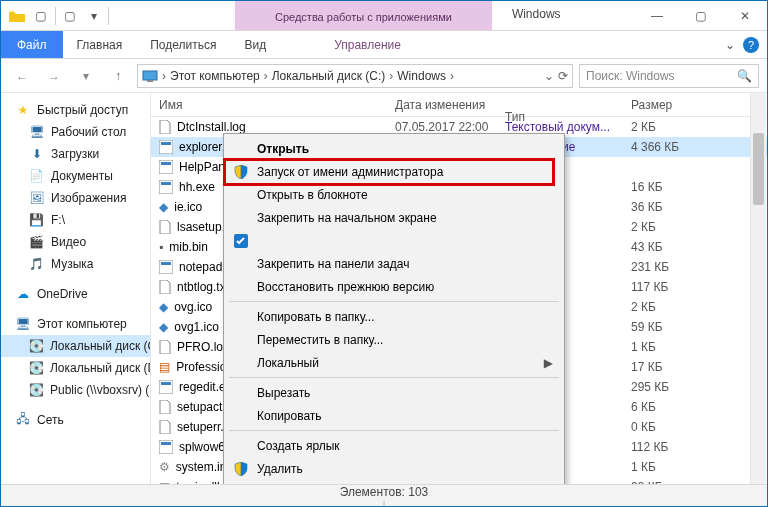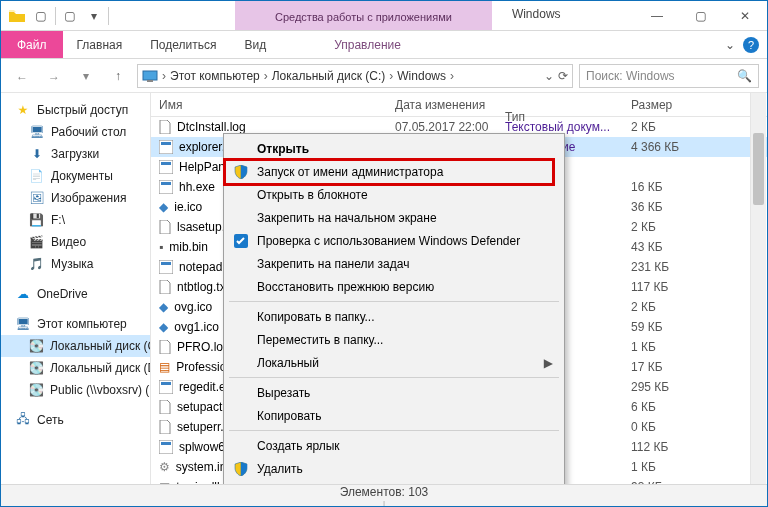--- a/index.html
+++ b/index.html
@@ -13,21 +13,21 @@
   .title-tools { flex: 1; display: flex; }
   .contextual-tab { background: #e7c5e7; color: #5d2e5d; padding: 2px 40px 0; display:flex;flex-direction:column;align-items:center;justify-content:center; font-size:11px;}
   .contextual-tab .ct-title { font-size:11px; }
   .window-title { padding: 6px 20px 0; color:#444; }
   .sys-btns { display:flex; }
   .sys-btn { width: 44px; display:flex;align-items:center;justify-content:center;color:#555;}
   .sys-btn:last-child { color:#fff;background:transparent;}
 
   
   .ribbon { height: 28px; display:flex; align-items:stretch; border-bottom:1px solid #d9d9d9;}
-  .file-tab { background:#ec4899;color:#fff;padding:12px 16px;display:flex;align-items:center;}
+  .file-tab { background:#3b82f6;color:#fff;padding:12px 16px;display:flex;align-items:center;}
   .ribbon-tab { padding:0 14px;display:flex;align-items:center;color:#444;}
   .ribbon-tab.ctx { color:#7d4b7d;}
   .ribbon-right { margin-left:auto;display:flex;align-items:center;padding:0 8px;gap:8px;color:#1979ca;}
   .help-circle { width:16px;height:16px;border-radius:50%;background:#1979ca;color:#fff;display:flex;align-items:center;justify-content:center;font-size:11px;}
 
   
   .addr { height: 34px; display:flex;align-items:center; padding:4px 8px; gap:6px;border-bottom:1px solid #e5e5e5;}
   .nav-btn { width:26px;height:26px;display:flex;align-items:center;justify-content:center;color:#888;}
   .nav-btn.enabled{color:#555;}
   .path { flex:1;height:24px;border:1px solid #ccc;display:flex;align-items:center;padding:0 4px;font-size:12px;color:#333;}
@@ -482,21 +482,20 @@
     <div class="ctx-item">
       <span>Закрепить на начальном экране</span>
     </div>
     <div class="ctx-item">
       <span class="ctx-icn">
         <svg width="14" height="14">
           <rect width="14" height="14" rx="2" fill="#1979ca"></rect>
           <path d="M3 7l2 2 5-5" stroke="#fff" stroke-width="2" fill="none"></path>
         </svg>
       </span>
-      <span>Проверка с использованием Windows Defender</span>
     </div>
     <div class="ctx-item">
       <span>Закрепить на панели задач</span>
     </div>
     <div class="ctx-item">
       <span>Восстановить прежнюю версию</span>
     </div>
     <div class="ctx-sep"></div>
     <div class="ctx-item">
       <span>Копировать в папку...</span>

